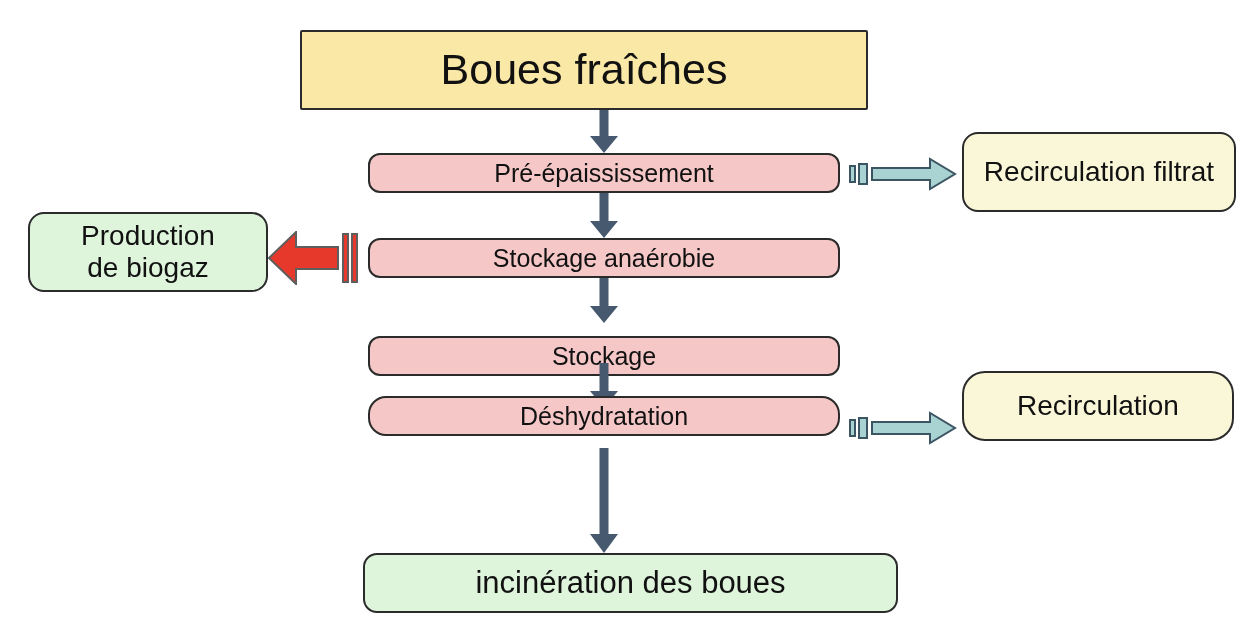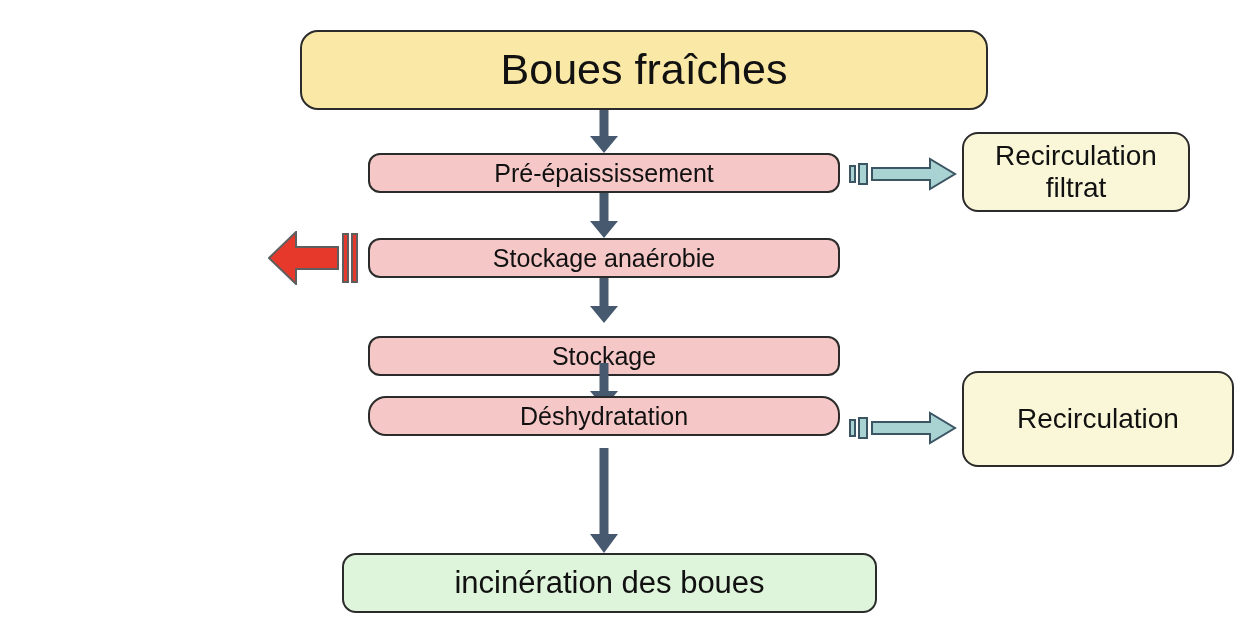--- a/index.html
+++ b/index.html
@@ -21,30 +21,30 @@
     justify-content:center;
     text-align:center;
     line-height:1.15;
   }
   .node span{display:block;}
   .n-yellow{background:#FAE8A6;}
   .n-pink{background:#F5C7C7;}
   .n-cream{background:#FAF7D8;}
   .n-green{background:#DEF4DB;}
 
-  .boues{left:300px;top:30px;width:688px;height:80px;border-radius:18px;font-size:43px;}
+  .boues{left:300px;top:30px;width:568px;height:80px;border-radius:2px;font-size:43px;}
   .proc{left:368px;width:472px;height:40px;border-radius:12px;font-size:25px;}
   .pre{top:153px;}
   .dig{top:238px;}
   .sto{top:336px;}
   .des{top:396px;border-radius:18px;}
-  .filtrat{left:962px;top:132px;width:228px;height:80px;border-radius:16px;font-size:28px;}
-  .centrifugat{left:962px;top:371px;width:272px;height:96px;border-radius:16px;font-size:28px;}
+  .filtrat{left:962px;top:132px;width:274px;height:80px;border-radius:16px;font-size:28px;}
+  .centrifugat{left:962px;top:371px;width:272px;height:70px;border-radius:23px;font-size:28px;}
   .biogaz{left:28px;top:212px;width:240px;height:80px;border-radius:16px;font-size:28px;}
-  .incin{left:342px;top:553px;width:535px;height:60px;border-radius:14px;font-size:31px;}
+  .incin{left:363px;top:553px;width:535px;height:60px;border-radius:14px;font-size:31px;}
 
   .arrow{position:absolute;}
   .slate-shape{fill:#47596F;}
   .teal-shape{fill:#A9D3D2;stroke:#3C5563;stroke-width:2;}
   .red-shape{fill:#E6392B;stroke:#5E5E5E;stroke-width:2;}
   svg{display:block;}
 </style>
 </head>
 <body>
 
@@ -89,20 +89,24 @@
   </div>
 
   <div class="arrow" style="left:268px;top:231px;">
     <svg width="96" height="54" viewBox="0 0 96 54">
       <polygon class="red-shape" points="1,27 28,1 28,16 70,16 70,38 28,38 28,53"></polygon>
       <rect class="red-shape" x="75" y="3" width="5" height="48"></rect>
       <rect class="red-shape" x="84" y="3" width="5" height="48"></rect>
     </svg>
   </div>
 
+  <div class="node n-green biogaz">
+    <span>Production</span>
+    <span>de biogaz</span>
+  </div>
 
   <div class="arrow" style="left:589px;top:278px;">
     <svg width="30" height="45" viewBox="0 0 30 45">
       <rect class="slate-shape" x="10.5" y="0" width="9" height="29"></rect>
       <polygon class="slate-shape" points="1,28 29,28 15,45"></polygon>
     </svg>
   </div>
 
   <div class="node n-pink proc sto">
     <span>Stockage</span>

